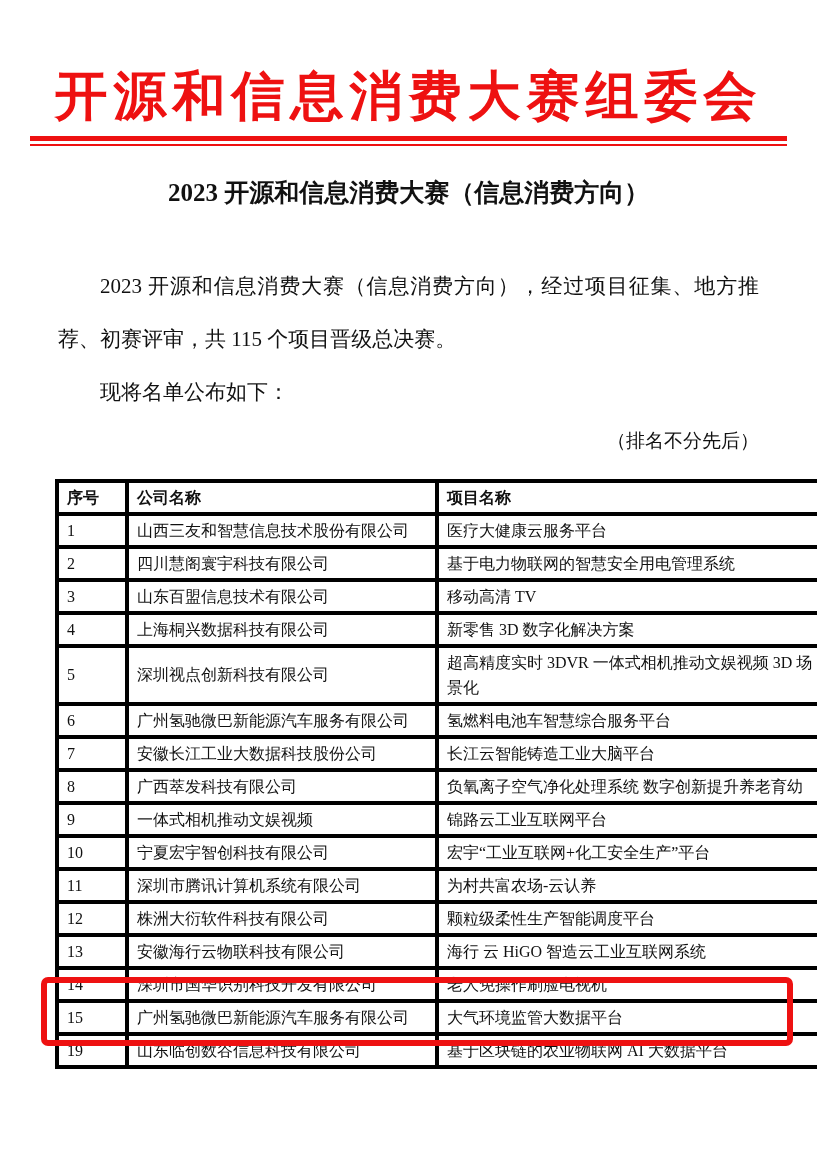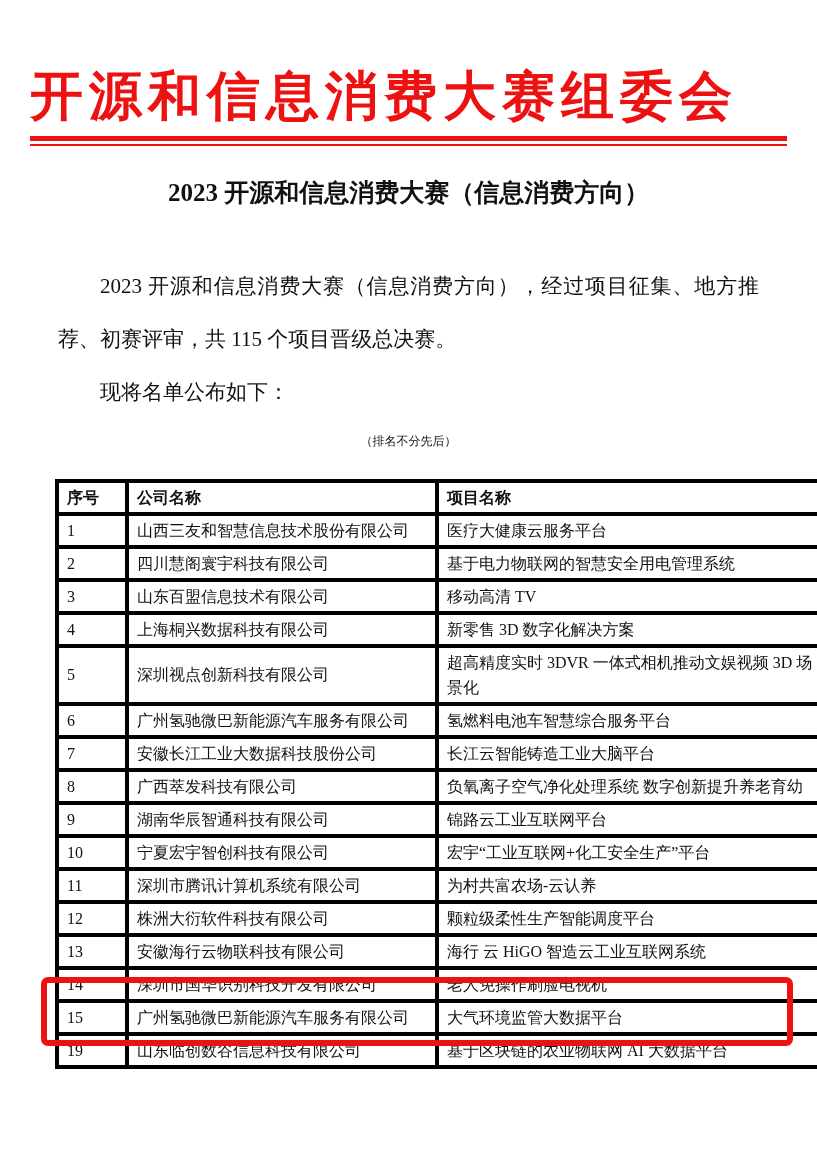--- a/index.html
+++ b/index.html
@@ -7,21 +7,21 @@
     position:relative;
     width:817px; height:1171px;
     margin:0 auto;
     background:#ffffff;
     overflow:hidden;
     font-family:"Liberation Serif","DejaVu Serif",serif;
     color:#111;
   }
   .org-header {
     margin:66px 30px 0 30px;
-    text-align:left;
+    text-align:center;
     font-size:53px;
     font-weight:bold;
     letter-spacing:6px;
     line-height:1.15;
     color:#ee1111;
     white-space:nowrap;
   }
   .rule-thick { height:5px; background:#ee1111; margin:9px 30px 3px 30px; }
   .rule-thin  { height:2px; background:#ee1111; margin:0 30px; }
   .doc-title {
@@ -34,23 +34,23 @@
   .body-para {
     margin:0 58px;
     font-size:21px;
     line-height:53px;
     text-align:justify;
     text-indent:2em;
   }
   .body-para.first { margin-top:44px; }
   .note {
     margin:4px 58px 16px 58px;
-    font-size:12px;
+    font-size:19px;
     line-height:36px;
-    text-align:center;
+    text-align:right;
   }
   .table-wrap {
     position:relative;
     width:710px;
     margin:20px 52px 0 55px;
   }
   table.results {
     width:710px;
     border-collapse:collapse;
     table-layout:fixed;
@@ -141,21 +141,21 @@
     <td class="col-company">安徽长江工业大数据科技股份公司</td>
     <td class="col-project">长江云智能铸造工业大脑平台</td>
   </tr>
           <tr>
     <td class="col-no">8</td>
     <td class="col-company">广西萃发科技有限公司</td>
     <td class="col-project">负氧离子空气净化处理系统 数字创新提升养老育幼</td>
   </tr>
           <tr>
     <td class="col-no">9</td>
-    <td class="col-company">湖南华辰智通科技有限公司</td>
+    <td class="col-company">一体式相机推动文娱视频</td>
     <td class="col-project">锦路云工业互联网平台</td>
   </tr>
           <tr>
     <td class="col-no">10</td>
     <td class="col-company">宁夏宏宇智创科技有限公司</td>
     <td class="col-project">宏宇“工业互联网+化工安全生产”平台</td>
   </tr>
           <tr>
     <td class="col-no">11</td>
     <td class="col-company">深圳市腾讯计算机系统有限公司</td>

